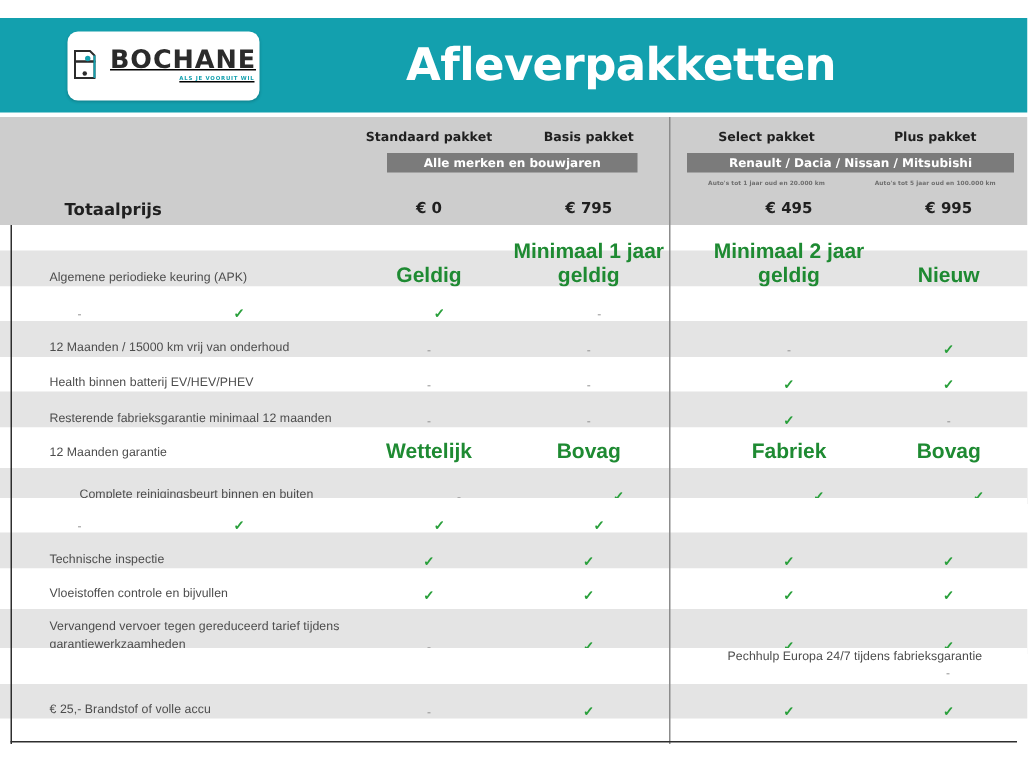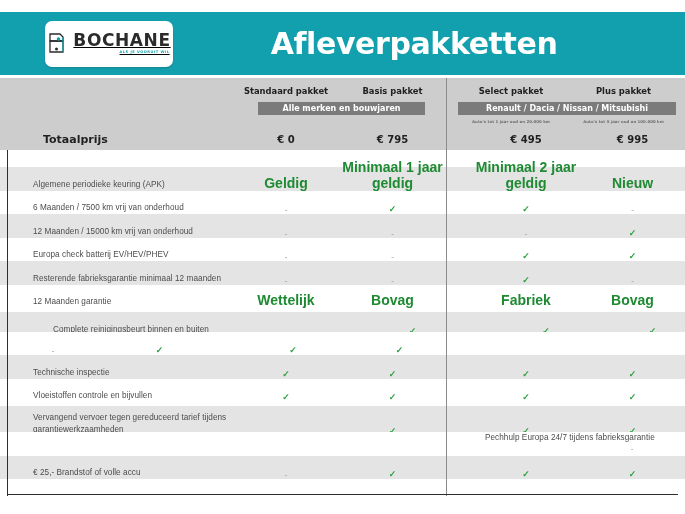--- a/index.html
+++ b/index.html
@@ -266,37 +266,36 @@
   <div id="rows-host">
       <div class="row shaded" style="top: 89px; height: 23.5px;">
         <div class="cell-label">Algemene periodieke keuring (APK)</div>
         <div class="cell-val c1"><span class="word">Geldig</span></div>
         <div class="cell-val c2"><span class="word">Minimaal 1 jaar geldig</span></div>
         <div class="gap"></div>
         <div class="cell-val c3"><span class="word">Minimaal 2 jaar geldig</span></div>
         <div class="cell-val c4"><span class="word">Nieuw</span></div>
       </div>
       <div class="row plain" style="top: 112.5px; height: 23.5px;">
-        <div class="cell-label">6 Maanden / 7500 km vrij van onderhoud</div>
         <div class="cell-val c1"><span class="dash">-</span></div>
         <div class="cell-val c2"><span class="tick">✓</span></div>
         <div class="gap"></div>
         <div class="cell-val c3"><span class="tick">✓</span></div>
         <div class="cell-val c4"><span class="dash">-</span></div>
       </div>
       <div class="row shaded" style="top: 136px; height: 23.5px;">
         <div class="cell-label">12 Maanden / 15000 km vrij van onderhoud</div>
         <div class="cell-val c1"><span class="dash">-</span></div>
         <div class="cell-val c2"><span class="dash">-</span></div>
         <div class="gap"></div>
         <div class="cell-val c3"><span class="dash">-</span></div>
         <div class="cell-val c4"><span class="tick">✓</span></div>
       </div>
       <div class="row plain" style="top: 159.5px; height: 23.5px;">
-        <div class="cell-label">Europa check batterij EV/HEV/PHEV</div>
+        <div class="cell-label">Health binnen batterij EV/HEV/PHEV</div>
         <div class="cell-val c1"><span class="dash">-</span></div>
         <div class="cell-val c2"><span class="dash">-</span></div>
         <div class="gap"></div>
         <div class="cell-val c3"><span class="tick">✓</span></div>
         <div class="cell-val c4"><span class="tick">✓</span></div>
       </div>
       <div class="row shaded" style="top: 183px; height: 23.5px;">
         <div class="cell-label">Resterende fabrieksgarantie minimaal 12 maanden</div>
         <div class="cell-val c1"><span class="dash">-</span></div>
         <div class="cell-val c2"><span class="dash">-</span></div>

